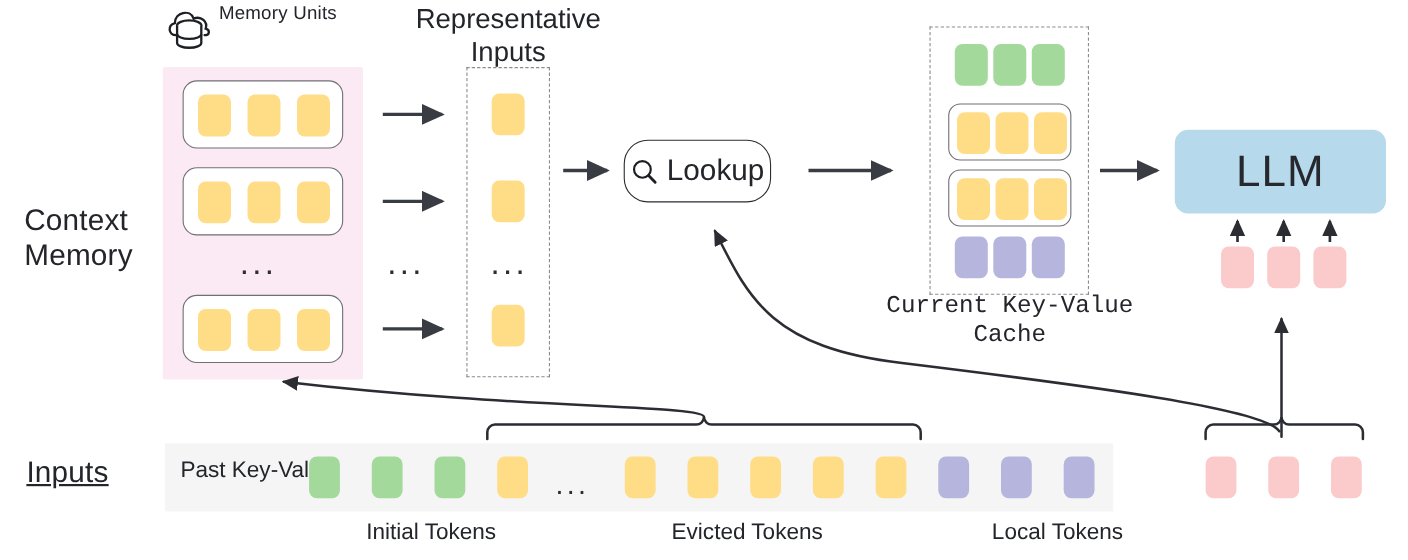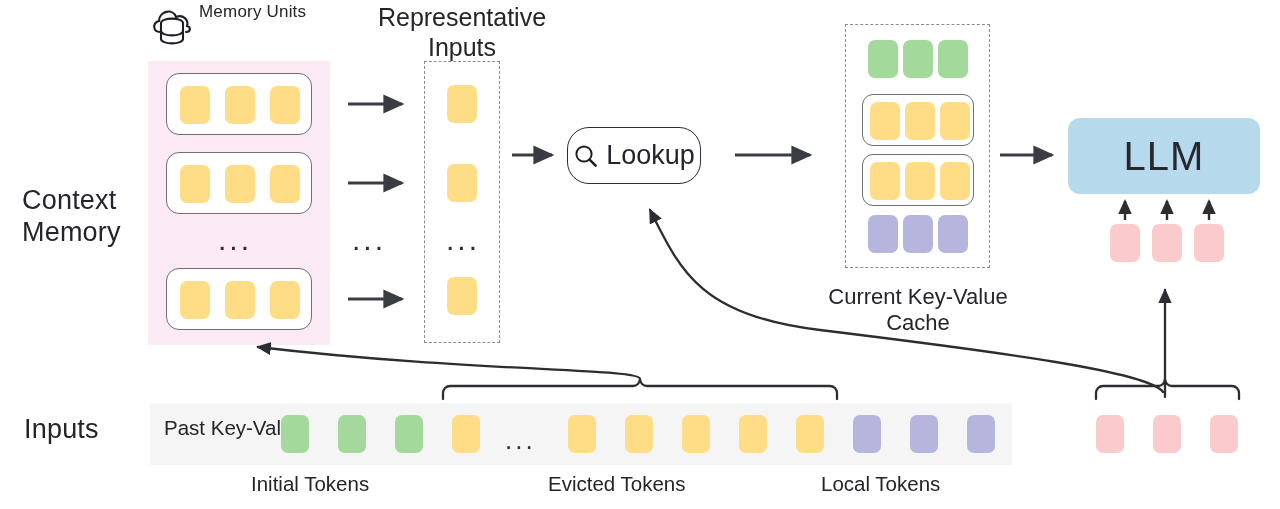--- a/index.html
+++ b/index.html
@@ -77,21 +77,21 @@
     position:absolute;
     background:#f4f5f4;
   }
   .dots{
     position:absolute;
     font-size:30px;
     letter-spacing:3px;
     color:#2b2d33;
     line-height:1;
   }
-  .caption{position:absolute;font-size:20.5px;text-align:left;line-height:1.2;}
+  .caption{position:absolute;font-size:20.5px;text-align:right;line-height:1.2;}
   .pk-label{position:absolute;font-size:20.5px;line-height:1.22;}
   svg.ov{position:absolute;left:0;top:0;width:1280px;height:509px;overflow:visible;pointer-events:none;}
 </style>
 </head>
 <body>
 
 <div id="stage">
 
   <div class="abs" style="left:150px;top:6px;width:46px;height:44px;">
     <svg width="46" height="44" viewBox="0 0 46 44">
@@ -101,21 +101,21 @@
       <path d="M11 25 C11 27.4 15.9 29.4 22 29.4 C28.1 29.4 33 27.4 33 25" fill="none" stroke="#1d1f24" stroke-width="2.1"></path>
     </svg>
   </div>
   <div class="txt side-label" style="left:199px;top:2px;font-size:17px;">Memory Units</div>
 
   <div class="ctr" style="left:372px;top:3px;width:180px;font-size:25px;">Representative
 Inputs</div>
 
   <div class="txt side-label" style="left:22px;top:161px;margin-top:24px;">Context
 Memory</div>
-  <div class="txt side-label" style="left:24px;top:414px;">Inputs</div>
+  <div class="txt side-label" style="left:24px;top:414px;text-decoration:underline;">Inputs</div>
 
   <div class="abs pink-panel" style="left:148px;top:61px;width:182px;height:284px;"></div>
 
   <div class="mem-unit" style="left:166px;top:73px;width:146px;height:62px;">
     <div class="chip y" style="left:13px;top:12px;width:30px;height:38px;"></div>
     <div class="chip y" style="left:58px;top:12px;width:30px;height:38px;"></div>
     <div class="chip y" style="left:103px;top:12px;width:30px;height:38px;"></div>
   </div>
 
   <div class="mem-unit" style="left:166px;top:152px;width:146px;height:62px;">
@@ -165,21 +165,21 @@
   <div class="mem-unit" style="left:862px;top:154px;width:112px;height:52px;border-radius:11px;">
     <div class="chip y" style="left:7px;top:7px;width:30px;height:38px;"></div>
     <div class="chip y" style="left:42px;top:7px;width:30px;height:38px;"></div>
     <div class="chip y" style="left:77px;top:7px;width:30px;height:38px;"></div>
   </div>
 
   <div class="chip p" style="left:868px;top:215px;width:30px;height:38px;"></div>
   <div class="chip p" style="left:903px;top:215px;width:30px;height:38px;"></div>
   <div class="chip p" style="left:938px;top:215px;width:30px;height:38px;"></div>
 
-  <div class="ctr" style="left:803px;top:284px;width:230px;font-size:22px;">Current Key-Value
+  <div class="ctr" style="left:803px;top:266px;width:230px;font-size:22px;font-family:Liberation Mono, monospace;">Current Key-Value
 Cache</div>
 
   <div class="llm" style="left:1068px;top:118px;width:192px;height:76px;">
     <span>LLM</span>
   </div>
 
   <div class="chip r" style="left:1110px;top:224px;width:30px;height:38px;"></div>
   <div class="chip r" style="left:1152px;top:224px;width:30px;height:38px;"></div>
   <div class="chip r" style="left:1194px;top:224px;width:30px;height:38px;"></div>
 

